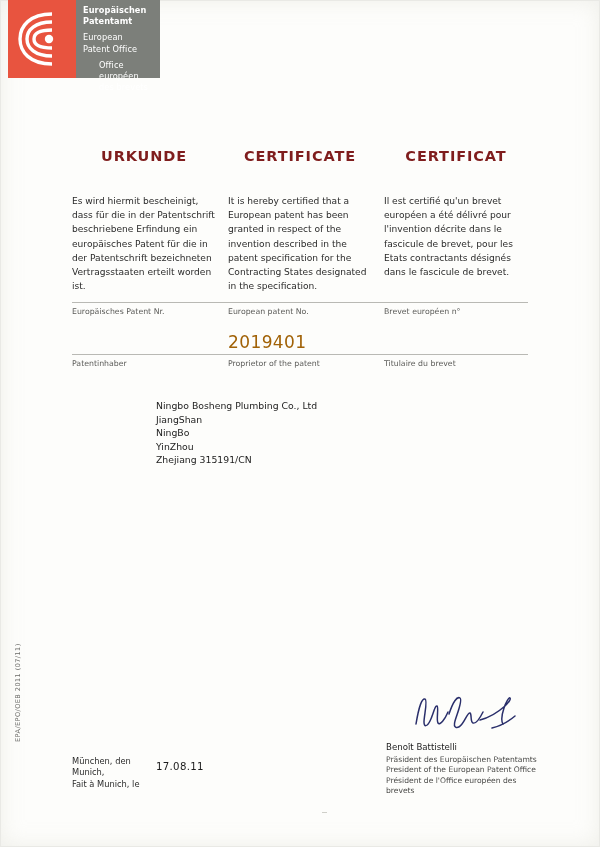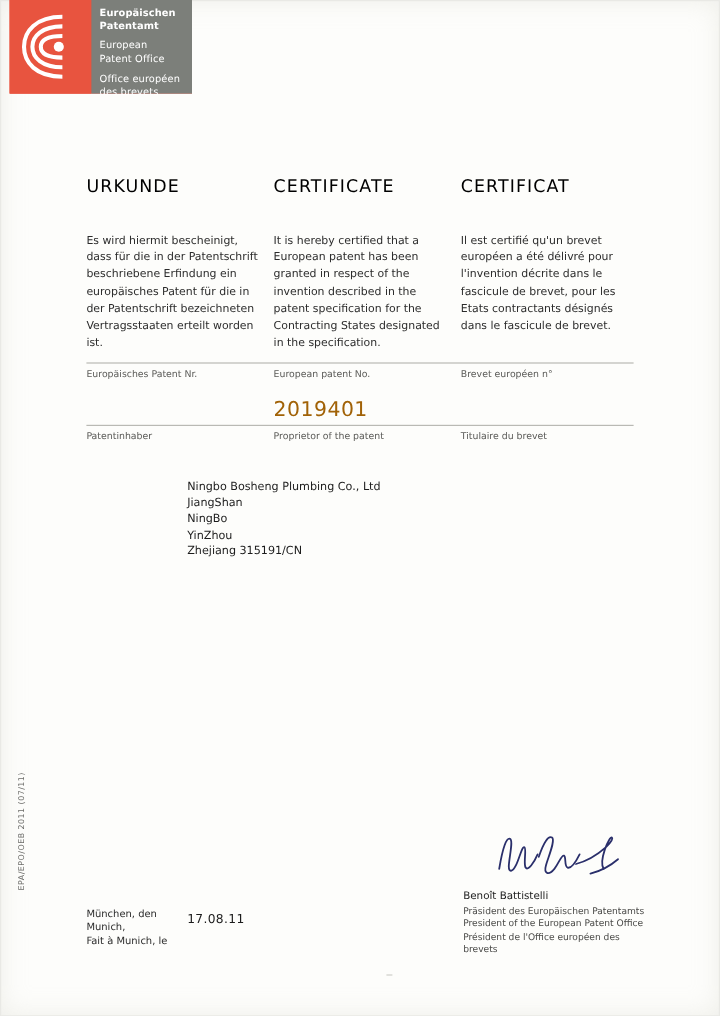--- a/index.html
+++ b/index.html
@@ -48,45 +48,46 @@
     flex: 1 1 auto;
     background: #7c7f7a;
     color: #ffffff;
     font-size: 8.2px;
     line-height: 11.2px;
     padding: 5px 6px 0 7px;
     letter-spacing: 0.1px;
     box-sizing: border-box;
   }
   .logo-text .grp { margin-bottom: 5px; }
-  .logo-text .grp:last-child { margin-bottom: 0; }
+  .logo-text .grp:last-child { margin-bottom: 0; margin-left: 16px; }
   .logo-text b { font-weight: bold; }
 
   
   .cols {
     position: absolute;
     left: 72px;
     top: 148px;
     width: 470px;
   }
   .col {
     position: absolute;
     top: 0;
     width: 144px;
   }
   .col.c1 { left: 0px; }
   .col.c2 { left: 156px; }
   .col.c3 { left: 312px; }
   .col-title {
-    color: #000000;
+    color: #7f1d1d;
     font-size: 14.5px;
-    font-weight: normal;
+    font-weight: bold;
     letter-spacing: 0.9px;
     margin: 0 0 30px 0;
     white-space: nowrap;
+    text-align: center;
   }
   .col-body {
     color: #2b2b2b;
     font-size: 9.1px;
     line-height: 14.2px;
   }
 
   
   .field {
     position: absolute;

